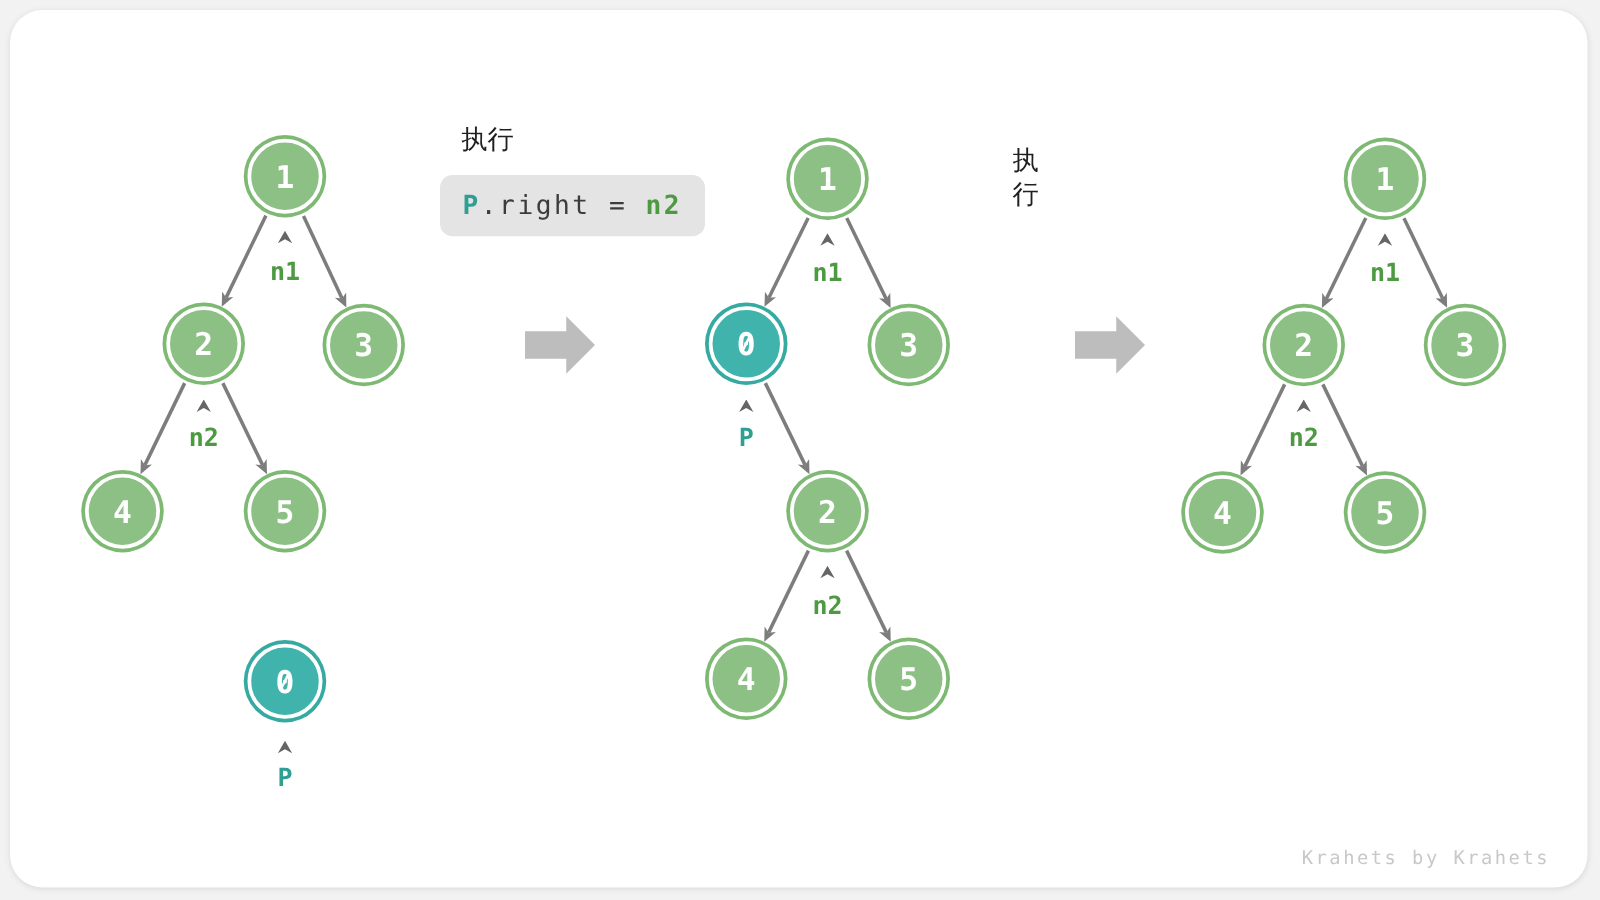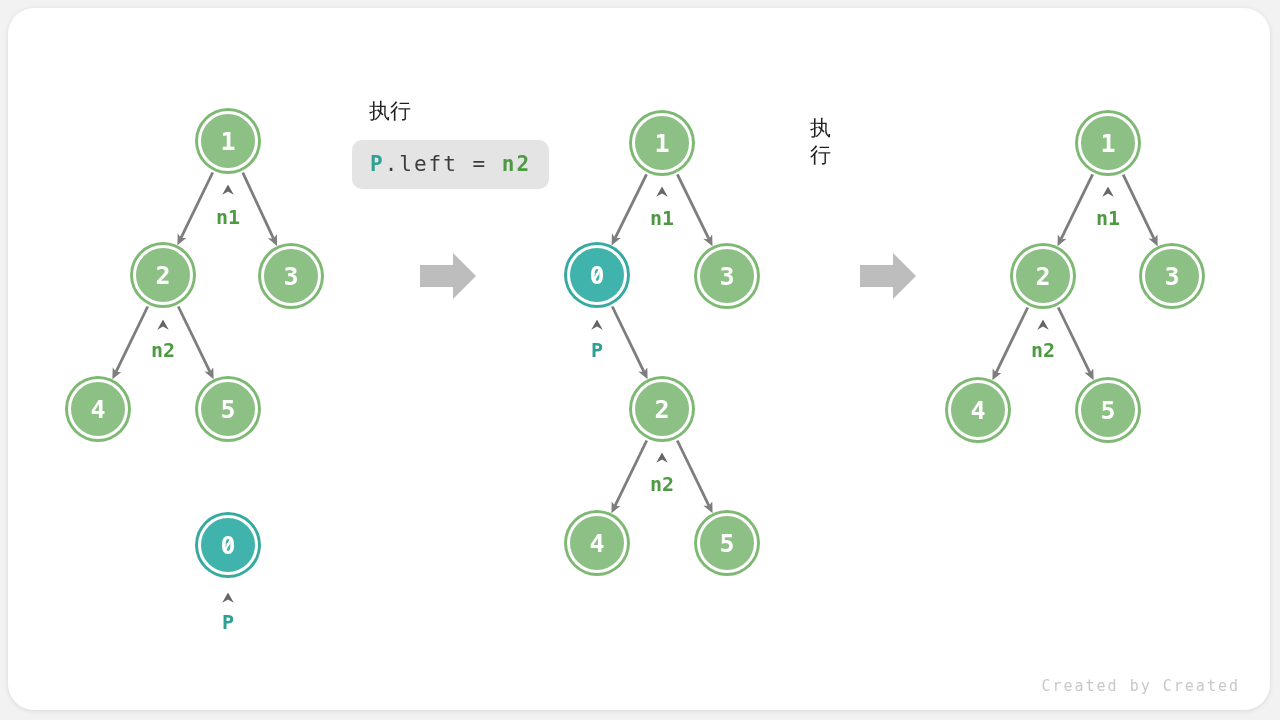--- a/index.html
+++ b/index.html
@@ -169,17 +169,17 @@
       <div class="caret" style="left: 1108px; top: 188px;"><svg viewBox="0 0 12 10" width="13" height="11">
           <path d="M6 0 L11.3 9.3 L6 6.3 L0.7 9.3 Z" fill="#666666"></path>
         </svg></div>
       <div class="pointer-label green" style="left: 1108px; top: 218px;">n1</div>
       <div class="caret" style="left: 1043px; top: 321px;"><svg viewBox="0 0 12 10" width="13" height="11">
           <path d="M6 0 L11.3 9.3 L6 6.3 L0.7 9.3 Z" fill="#666666"></path>
         </svg></div>
       <div class="pointer-label green" style="left: 1043px; top: 350px;">n2</div>
     </div>
   <div id="code-layer">
-      <div class="code-block" style="left: 352px; top: 98px;"><div class="code-title">执行</div><div class="code-box"><div class="code-line"><span class="tok teal">P</span><span class="tok ">.left = </span><span class="tok green">n2</span></div></div></div>
+      <div class="code-block" style="left: 352px; top: 98px;"><div class="code-title">执行</div><div class="code-box"><div class="code-line"><span class="tok teal">P</span><span class="tok ">.right = </span><span class="tok green">n2</span></div></div></div>
       <div class="code-block" style="left: 793px; top: 115px;"><div class="code-title">执行</div></div>
     </div>
-  <div class="watermark">Created by Created</div>
+  <div class="watermark">Krahets by Krahets</div>
 </div>
 
 </body></html>

